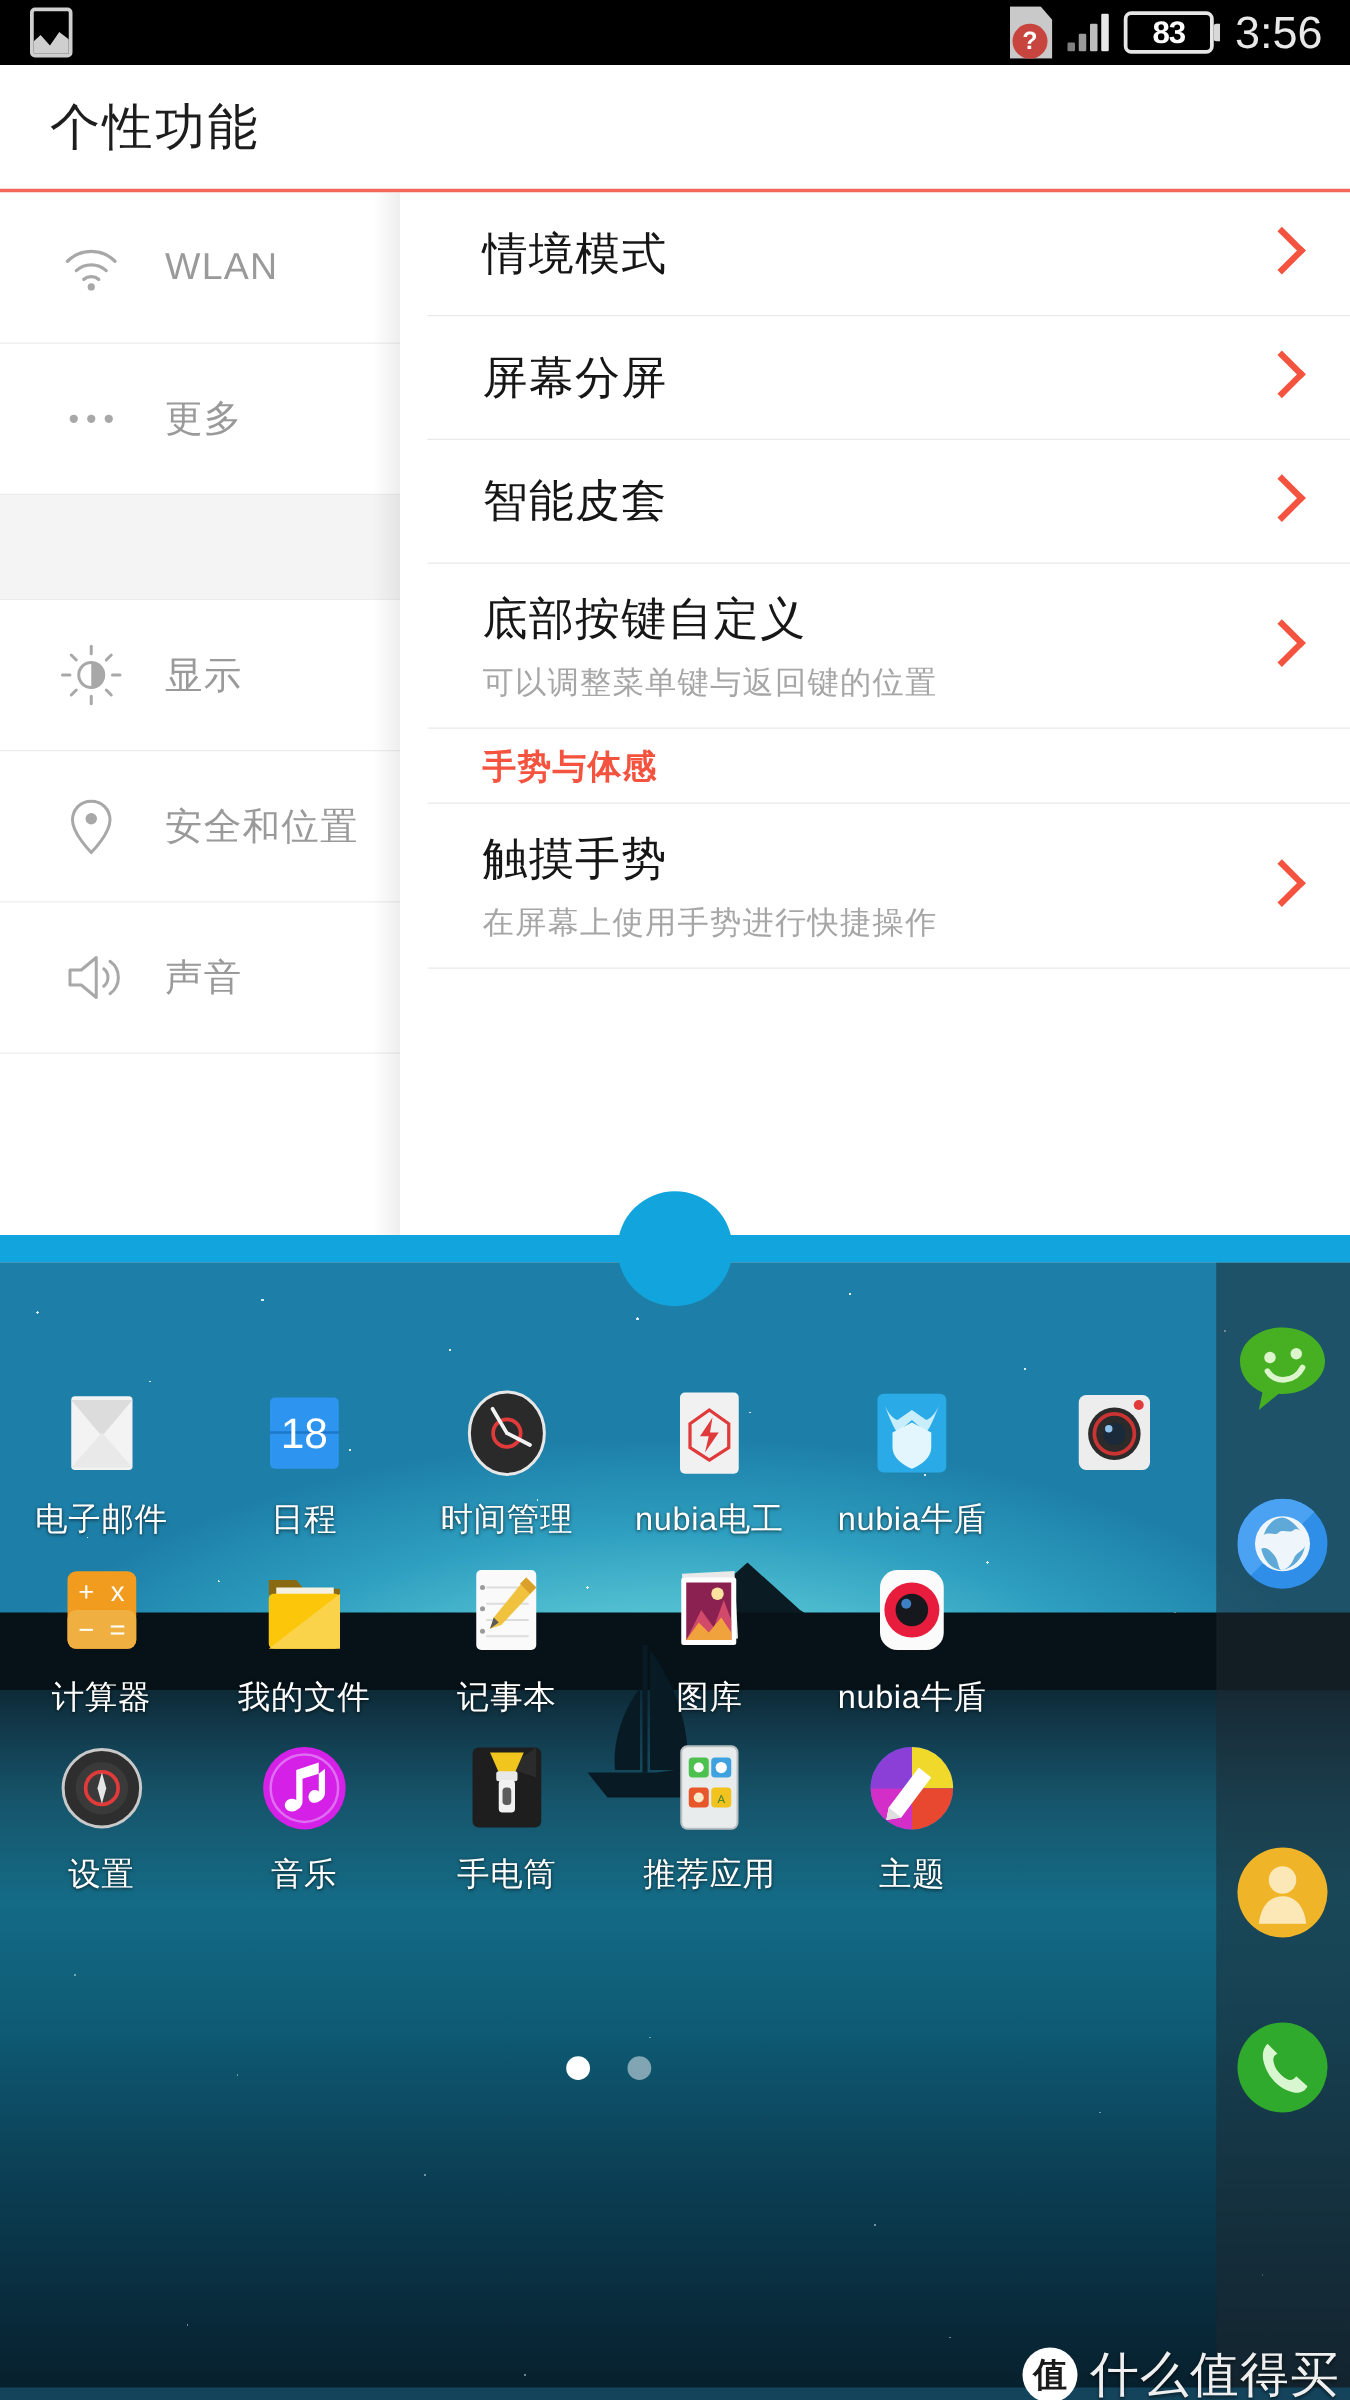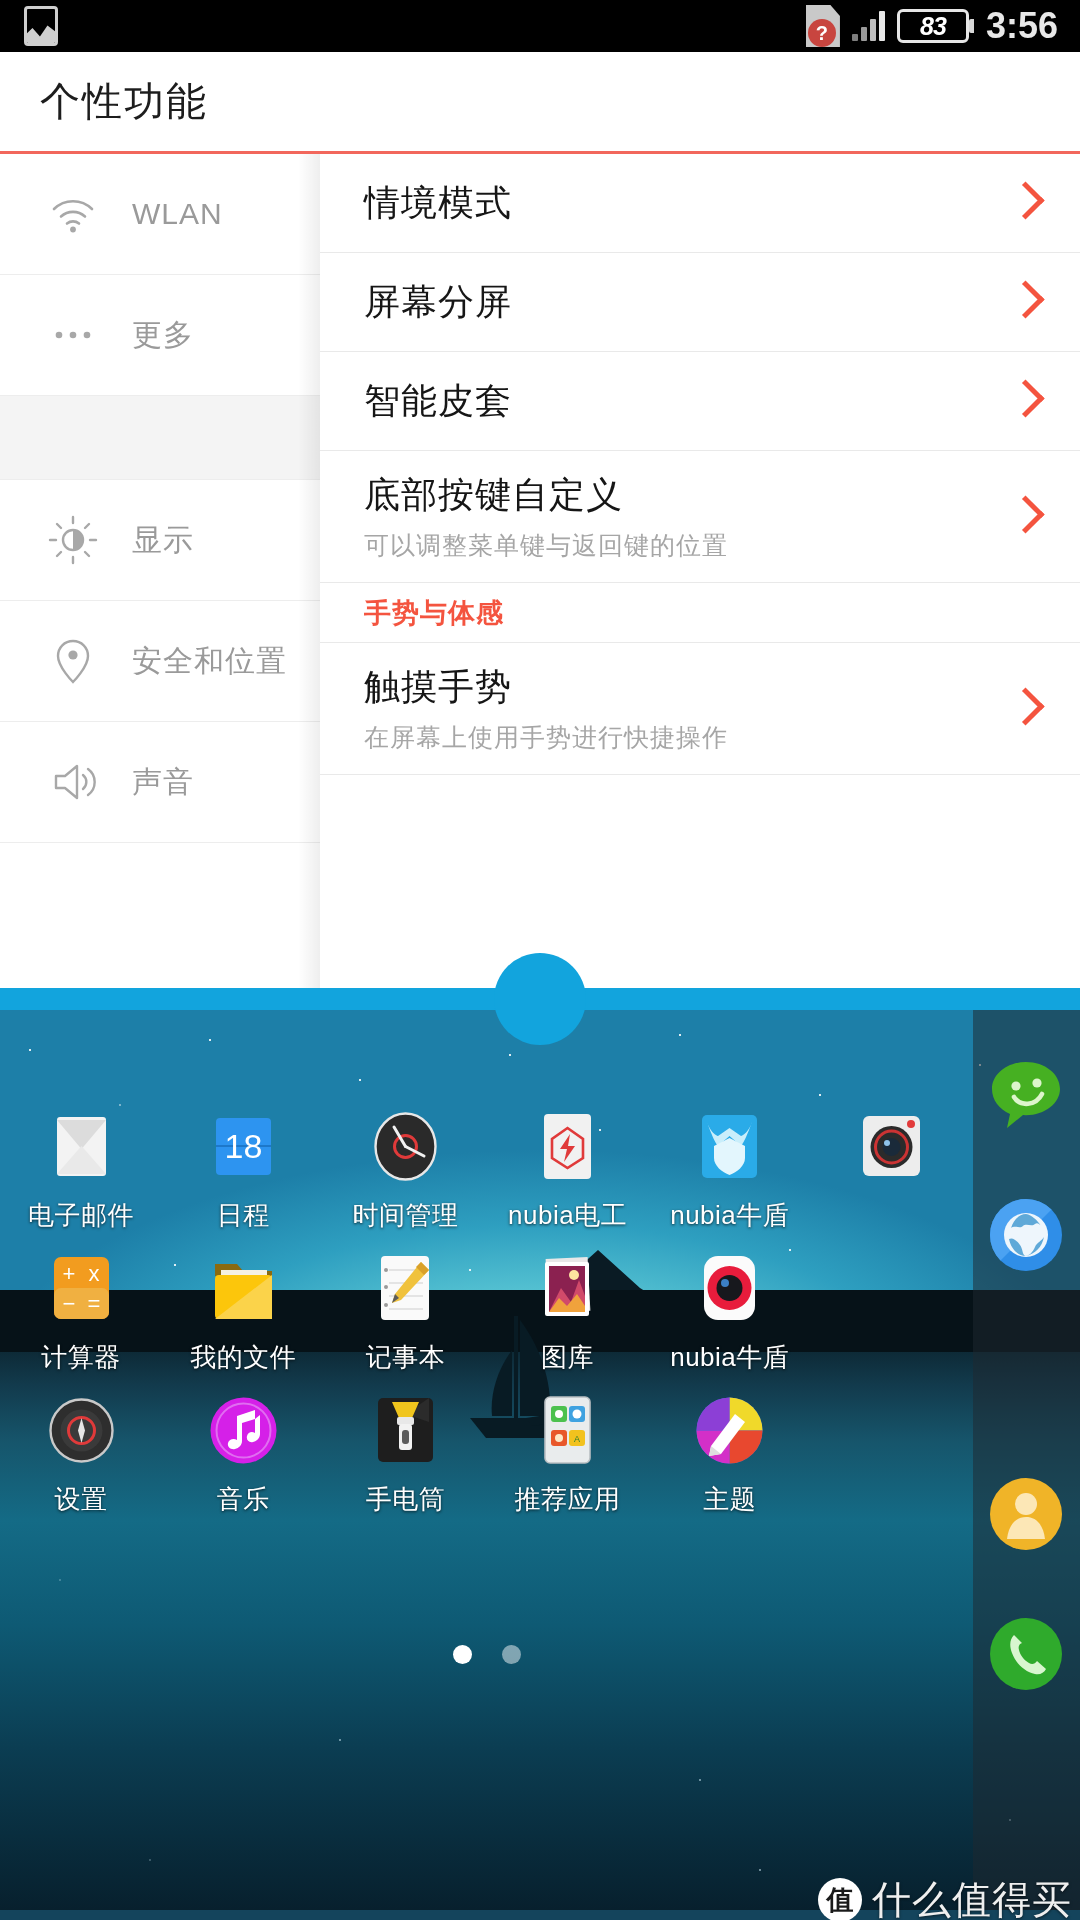--- a/index.html
+++ b/index.html
@@ -25,22 +25,22 @@
     background:#c8453f; color:#fff; font-size:20px; font-weight:bold; line-height:28px; text-align:center; }
   .sig { display:flex; align-items:flex-end; gap:3px; height:30px; }
   .sig i { display:block; width:6px; background:#7e7e7e; border-radius:1px; }
   .sig i:nth-child(1){height:7px;}
   .sig i:nth-child(2){height:14px;background:#9a9a9a;}
   .sig i:nth-child(3){height:22px;background:#bdbdbd;}
   .sig i:nth-child(4){height:30px;background:#e8e8e8;}
   .batt { display:flex; align-items:center; }
   .batt .cap { width:5px; height:14px; background:#d8d8d8; border-radius:2px 0 0 2px; }
   .batt .body { width:72px; height:34px; border:3px solid #e6e6e6; border-radius:6px; color:#fff;
-    font-size:25px; font-weight:bold; line-height:28px; text-align:center; letter-spacing:-1px;font-style:italic; }
-  .clock { color:#e8e8e8; font-size:36px; letter-spacing:0px;font-weight:bold; }
+    font-size:25px; font-weight:bold; line-height:28px; text-align:center; letter-spacing:-1px; }
+  .clock { color:#e8e8e8; font-size:36px; letter-spacing:0px; }
 
   
   .settings { position:absolute; left:0; top:52px; width:1080px; height:936px; background:#fff;
     overflow:hidden; }
   .app-title { height:99px; display:flex; align-items:center; padding-left:40px;
     font-size:40px; color:#1d1d1d; letter-spacing:2px; }
   .redline { height:3px; background:#f2675c; width:1080px; }
 
   .body-split { display:flex; height:834px; }
 
@@ -51,21 +51,21 @@
   .nav-item { height:121px; display:flex; align-items:center; padding-left:46px; gap:32px;
     border-bottom:1px solid #ededed; }
   .nav-item.sel { background:#f4f4f4; }
   .nav-item.blank { height:84px; }
   .nav-label { font-size:30px; color:#9a9a9a; letter-spacing:1px; }
   .nav-ic { width:54px; height:54px; flex:0 0 54px; display:flex; align-items:center;
     justify-content:center; }
   .nav-ic svg { display:block; }
 
   
-  .rightlist { flex:1; background:#fff; }
+  .rightlist { flex:1; background:#fff;padding-left:22px; }
   .row { position:relative; border-bottom:1px solid #e9e9e9; padding-left:44px; padding-right:96px;
     display:flex; flex-direction:column; justify-content:center; }
   .row.h1 { height:99px; }
   .row-title { font-size:36px; color:#161616; letter-spacing:1px; }
   .row-sub { font-size:25px; color:#a6a6a6; margin-top:9px; letter-spacing:1px; }
   .chev { position:absolute; right:48px; top:50%; transform:translateY(-50%);
     width:22px; height:40px; }
   .chev::before{ content:""; position:absolute; left:2px; top:4px; width:22px; height:22px;
     border-top:5px solid #f4543f; border-right:5px solid #f4543f; transform:rotate(45deg); }
   .section-hd { height:60px; display:flex; align-items:center; padding-left:44px;

